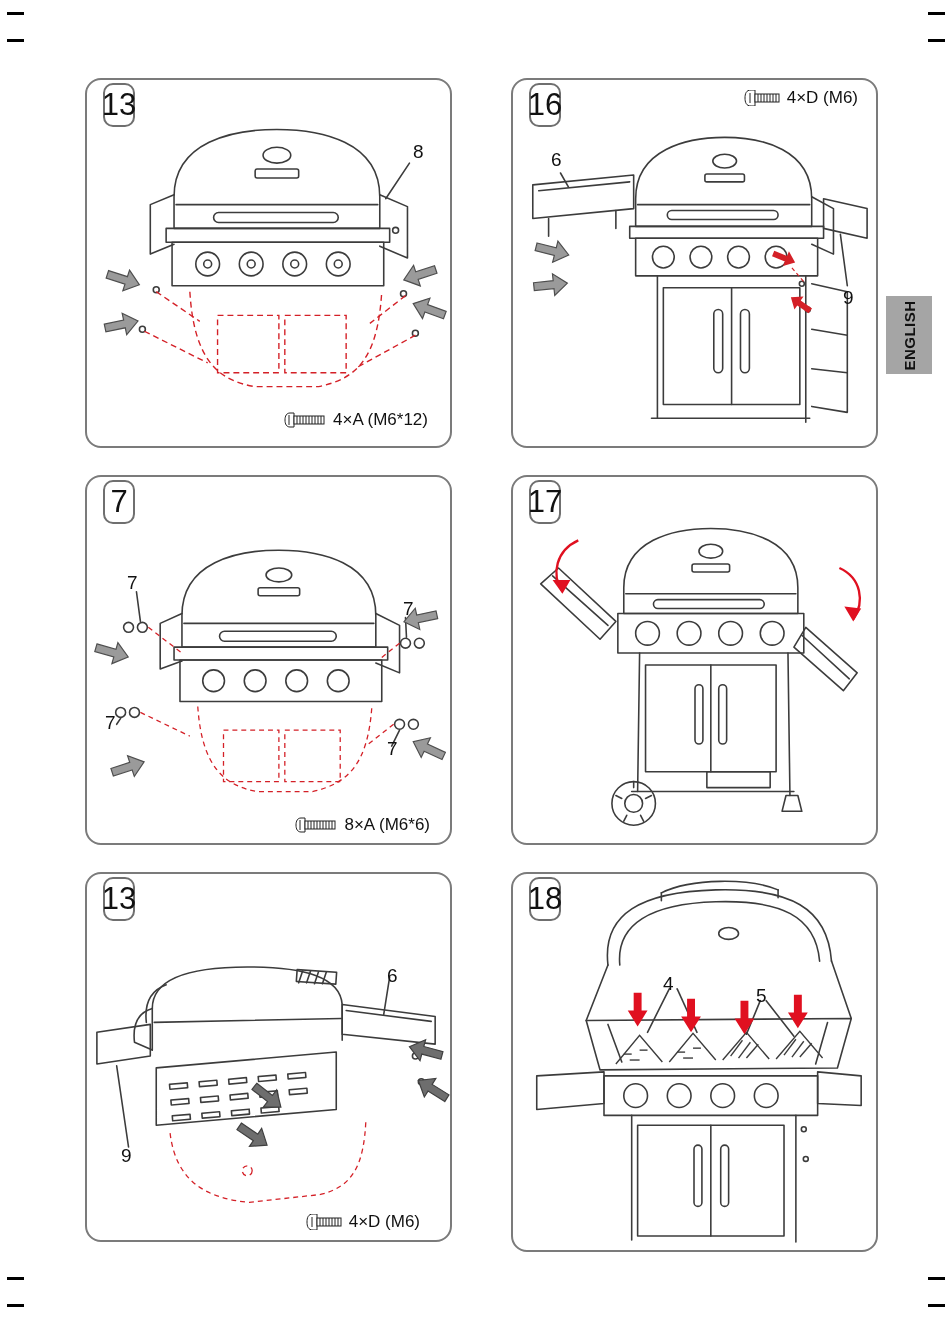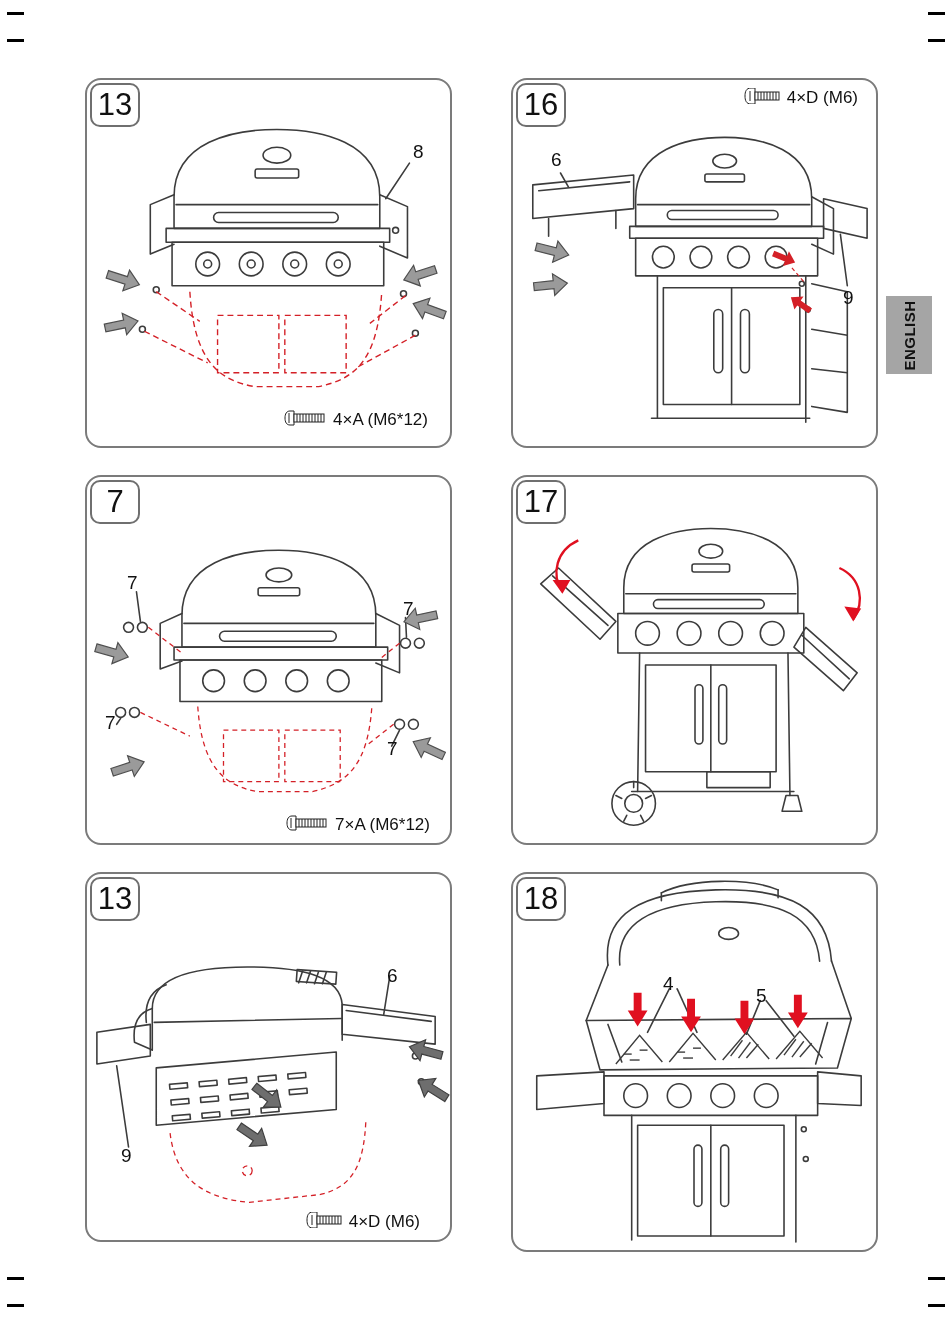--- a/index.html
+++ b/index.html
@@ -2,26 +2,26 @@
 <html><head>
 <meta charset="utf-8">
 <style>
   *{margin:0;padding:0;box-sizing:border-box}
   html,body{background:#fff}
   body{width:950px;height:1318px;position:relative;overflow:hidden;
        font-family:"Liberation Sans",sans-serif;color:#111}
   .crop{position:absolute;width:17px;height:3px;background:#000}
   .panel{position:absolute;width:367px;height:370px;border:2px solid #7b7b7b;
          border-radius:16px;background:#fff}
-  .badge{position:absolute;left:3px;top:3px;width:50px;height:44px;
+  .badge{position:absolute;left:16px;top:3px;width:32px;height:44px;
          border:2px solid #6f6f6f;border-radius:10px;display:flex;align-items:center;
          justify-content:center;font-size:31px;color:#111;background:#fff;z-index:3}
   .art{position:absolute;left:0;top:0;width:100%;height:100%}
   .plabel{position:absolute;font-size:19px;color:#111;z-index:2;line-height:1}
-  .hw{position:absolute;display:flex;align-items:flex-start;gap:5px;font-size:17px;
+  .hw{position:absolute;display:flex;align-items:center;gap:5px;font-size:17px;
       color:#111;z-index:2;white-space:nowrap}
   .hw svg{display:block}
   .lang{position:absolute;left:886px;top:296px;width:46px;height:78px;background:#a5a5a5;
         display:flex;align-items:center;justify-content:center;z-index:1}
   .lang span{transform:rotate(-90deg);font-weight:700;font-size:15px;color:#111;
              letter-spacing:.5px;white-space:nowrap}
 </style>
 </head>
 <body>
 
@@ -233,21 +233,21 @@
           <line x1="16" y1="4" x2="16" y2="12"></line>
         <line x1="19" y1="4" x2="19" y2="12"></line>
           <line x1="22" y1="4" x2="22" y2="12"></line>
         <line x1="25" y1="4" x2="25" y2="12"></line>
           <line x1="28" y1="4" x2="28" y2="12"></line>
         <line x1="31" y1="4" x2="31" y2="12"></line>
           <line x1="34" y1="4" x2="34" y2="12"></line>
         <line x1="37" y1="4" x2="37" y2="12"></line>
       </g>
     </svg>
-    <span>7×A (M6*12)</span>
+    <span>8×A (M6*6)</span>
   </div>
 </div>
 
 <div class="panel" style="left:511px;top:475px">
   <div class="badge">17</div>
   <svg class="art" viewBox="0 0 367 370">
     <g fill="none" stroke="#3c3c3c" stroke-width="1.6" stroke-linejoin="round" stroke-linecap="round">
       <path d="M112 138 V112 C112 64 162 52 200 52 C238 52 288 64 288 112 V138 Z"></path>
       <line x1="114" y1="118" x2="286" y2="118"></line>
       <rect x="142" y="124" width="112" height="9" rx="4.5"></rect>

